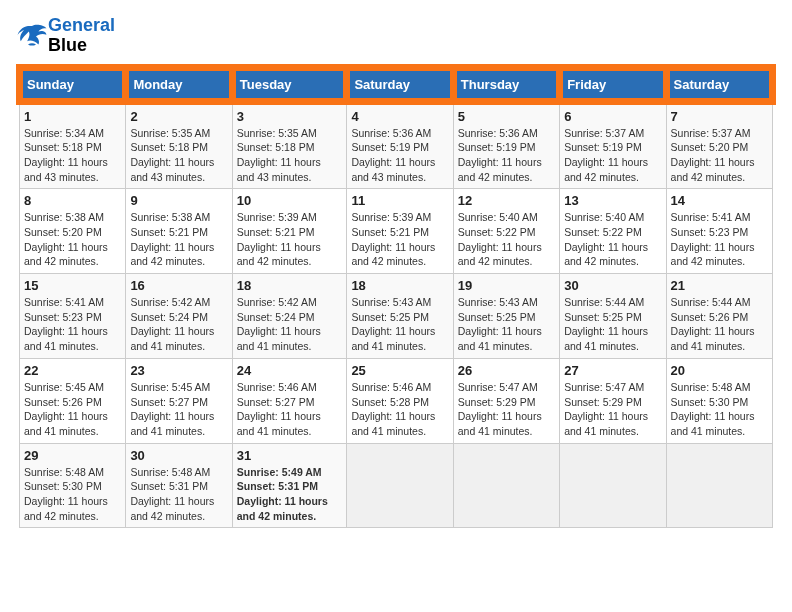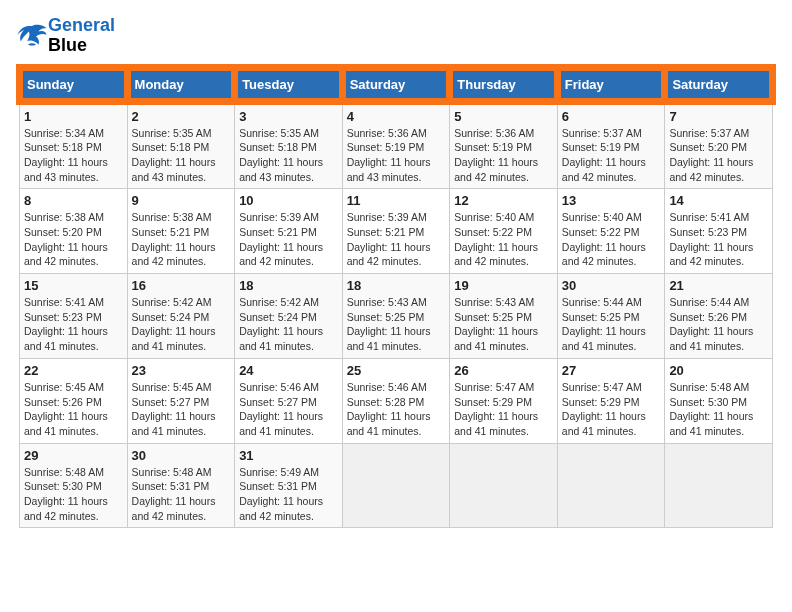--- a/index.html
+++ b/index.html
@@ -330,21 +330,21 @@
         </td>
         <td>
           <span class="day-num">30</span>
           <div class="day-info" style="white-space: pre-wrap;">Sunrise: 5:48 AM
 Sunset: 5:31 PM
 Daylight: 11 hours
 and 42 minutes.</div>
         </td>
         <td>
           <span class="day-num">31</span>
-          <div class="day-info" style="white-space: pre-wrap;">Sunrise: 5:49 AM
+          <div class="day-info" style="white-space: pre-wrap; font-weight: bold;">Sunrise: 5:49 AM
 Sunset: 5:31 PM
 Daylight: 11 hours
 and 42 minutes.</div>
         </td>
         <td class="empty"></td>
         <td class="empty"></td>
         <td class="empty"></td>
         <td class="empty"></td>
       </tr>
     </tbody>

